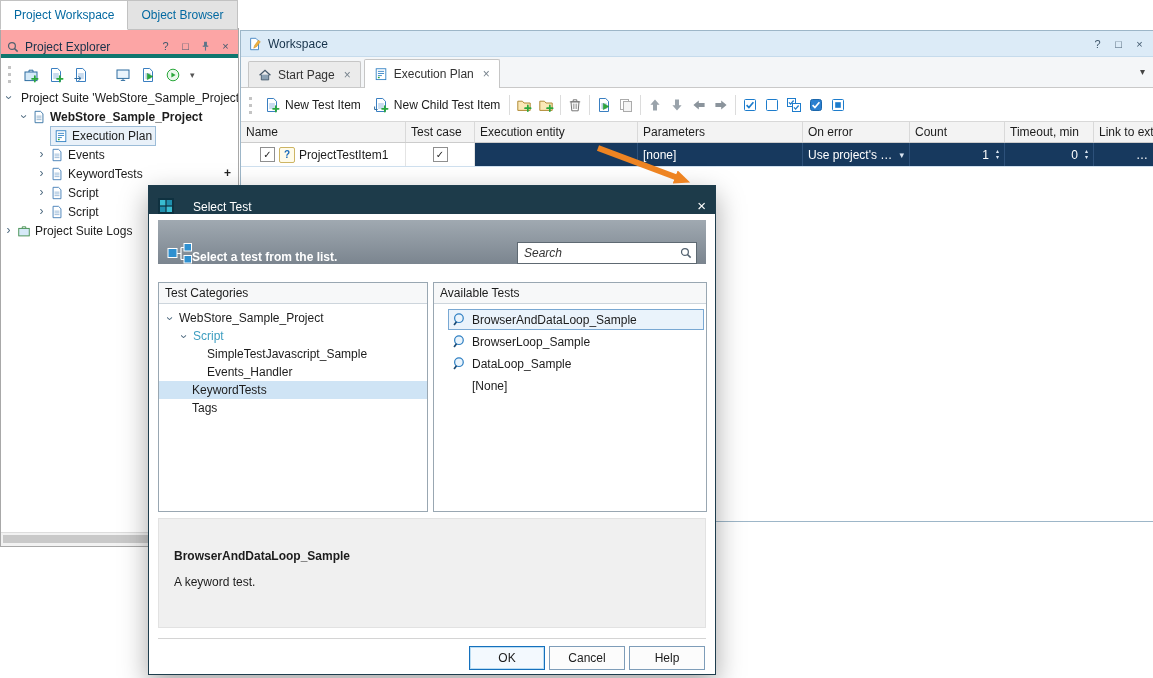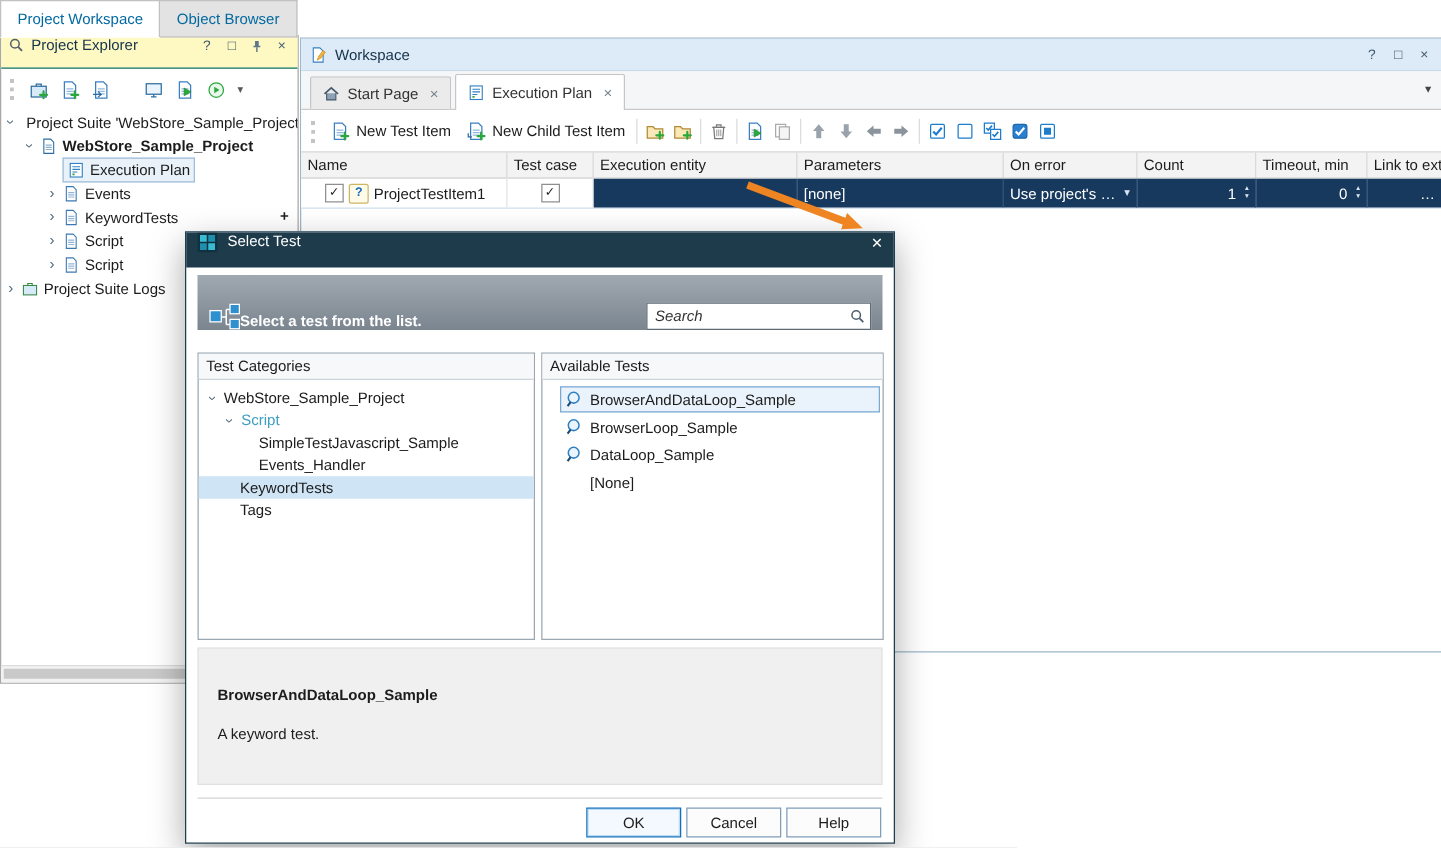--- a/index.html
+++ b/index.html
@@ -8,21 +8,21 @@
   .i16{width:16px;height:16px}.i15{width:15px;height:15px}.i14{width:14px;height:14px}.i13{width:13px;height:13px}
 
   
   .toptabs{position:absolute;left:0;top:0;height:28px;display:flex;z-index:5}
   .ttab{display:flex;align-items:center;padding:0 13px;height:28px;border:1px solid #c2c2c2;background:#e3e3e3;color:#0369a1;cursor:pointer}
   .ttab+.ttab{border-left:none}
   .ttab.active{background:#fff;border-bottom-color:#fff}
 
   
   .explorer{position:absolute;left:0;top:28px;width:237px;height:517px;border:1px solid #a8a8a8;background:#fff}
-  .phead{height:25px;background:#fef9c3;border-bottom:1px solid #0f766e;display:flex;align-items:flex-start;gap:5px;padding:0 5px;color:#16324a}
+  .phead{height:25px;background:#fca5a5;border-bottom:4px solid #0f766e;display:flex;align-items:flex-end;gap:5px;padding:0 5px;color:#16324a}
   .sp{flex:1}
   .hbtn{min-width:15px;height:16px;display:flex;align-items:center;justify-content:center;color:#40586d;font-size:11px;cursor:pointer}
   .etoolbar{height:33px;display:flex;align-items:center;gap:9px;padding:0 7px}
   .grip{width:3px;height:17px;border-left:3px dotted #c4c4c4}
   .tbi{display:flex;align-items:center;justify-content:center;cursor:pointer}
   .tcaret{font-size:9px;color:#555;cursor:pointer}
   .tree{position:absolute;left:0;right:0;top:59px;bottom:13px;overflow:hidden}
   .trow{height:19px;display:flex;align-items:center;gap:4px;white-space:nowrap;cursor:pointer;position:relative}
   .chev{width:9px;flex:0 0 9px;font-size:12px;line-height:9px;color:#4f6b80;text-align:center}
   .chev.open{transform:rotate(90deg)}
@@ -55,40 +55,40 @@
   .navy{background:#17395e;color:#fff;border-right:1px solid #2d517a}
   .cbx{width:13px;height:13px;flex:0 0 13px;background:#fff;border:1px solid #8f8f8f;display:flex;align-items:center;justify-content:center;font-size:10px;line-height:10px;color:#222;cursor:pointer}
   .qicon{width:14px;height:14px;flex:0 0 14px;border:1px solid #cdb564;background:#fffbe9;border-radius:2px;color:#1a6cbc;font-weight:bold;font-size:10px;display:flex;align-items:center;justify-content:center}
   .push{margin-left:auto}
   .spin{display:flex;flex-direction:column;gap:1px;margin-left:3px;cursor:pointer}
   .spin span{font-size:6px;line-height:5px;color:#dbe6f2}
   .wcaret{font-size:9px;color:#dbe6f2;cursor:pointer}
 
   
   .dialog{position:absolute;left:148px;top:185px;width:566px;height:488px;background:#fff;border:1px solid #1e3d4d;box-shadow:0 10px 26px rgba(0,0,0,.35);z-index:40}
-  .dtitle{height:28px;background:#1d3b4a;color:#fff;display:flex;align-items:flex-start;gap:8px;padding:0 9px}
+  .dtitle{height:28px;background:#1d3b4a;color:#fff;display:flex;align-items:flex-end;gap:19px;padding:0 9px}
   .dclose{margin-left:auto;font-size:15px;cursor:pointer}
   .banner{position:absolute;left:9px;right:9px;top:34px;height:44px;background:linear-gradient(180deg,#a0a9b1,#7b858f);display:flex;align-items:flex-end;padding:0 9px}
   .btext{color:#fff;font-weight:bold}
   .search{margin-left:auto;width:178px;height:20px;background:#fff;border:1px solid #5e6972;position:relative;display:flex;align-items:center}
   .search input{flex:1;height:100%;border:none;outline:none;background:transparent;padding:0 22px 0 6px;font:12px "Liberation Sans",sans-serif;color:#222}
   .search input::placeholder{font-style:italic;color:#333}
   .search .mag{position:absolute;right:3px;top:3px}
   .lbox{position:absolute;top:96px;height:228px;background:#fff;border:1px solid #99a7b2}
   .cats{left:9px;width:268px}
   .tests{left:284px;width:272px}
   .lhead{height:20px;display:flex;align-items:center;padding:0 6px;background:#f7f8f9;border-bottom:1px solid #cdd5dc}
   .crow{height:18px;display:flex;align-items:center;gap:5px;white-space:nowrap;cursor:pointer}
   .teal{color:#3e9ec0}
   .csel{background:#cfe4f5}
   .trt{height:19px;display:flex;align-items:center;gap:5px;margin:1px 2px 0 14px;padding:0 3px;border:1px solid transparent;white-space:nowrap;cursor:pointer}
   .tsel{background:#eaf3fb;border-color:#79a8d3}
   .desc{position:absolute;left:9px;top:332px;width:548px;height:110px;background:#f0f0f0;border:1px solid #e2e2e2;padding:30px 15px 0;box-sizing:border-box}
   .dname{font-weight:bold}
-  .dtext{margin-top:17px}
+  .dtext{margin-top:12px}
   .hr{position:absolute;left:9px;right:9px;top:452px;height:1px;background:#d4d4d4}
   .dbtn{position:absolute;top:460px;width:74px;height:22px;display:flex;align-items:center;justify-content:center;background:#fcfcfc;border:1px solid #7e9db9;cursor:pointer}
   .ok{left:320px;border-color:#1470bd;background:#f3f9fe;box-shadow:inset 0 0 0 1px #badcf2}
   .cancel{left:400px}.help{left:480px}
 
   .arrow{position:absolute;left:552px;top:136px;z-index:50;pointer-events:none}
 </style>
 </head>
 <body>
 

